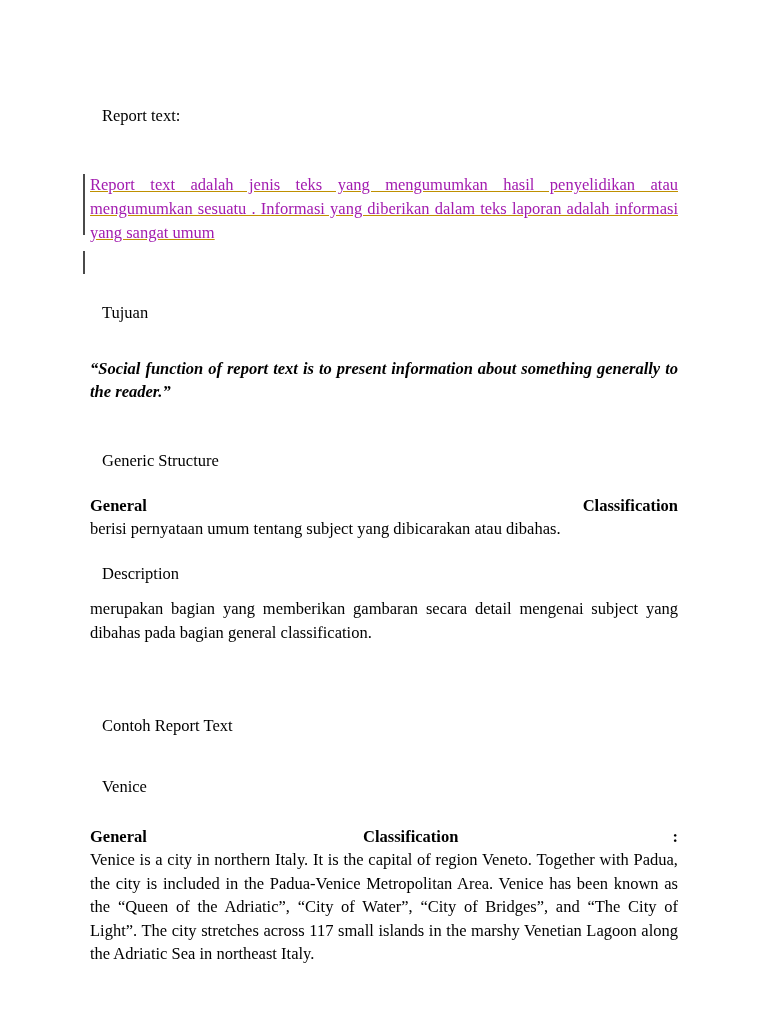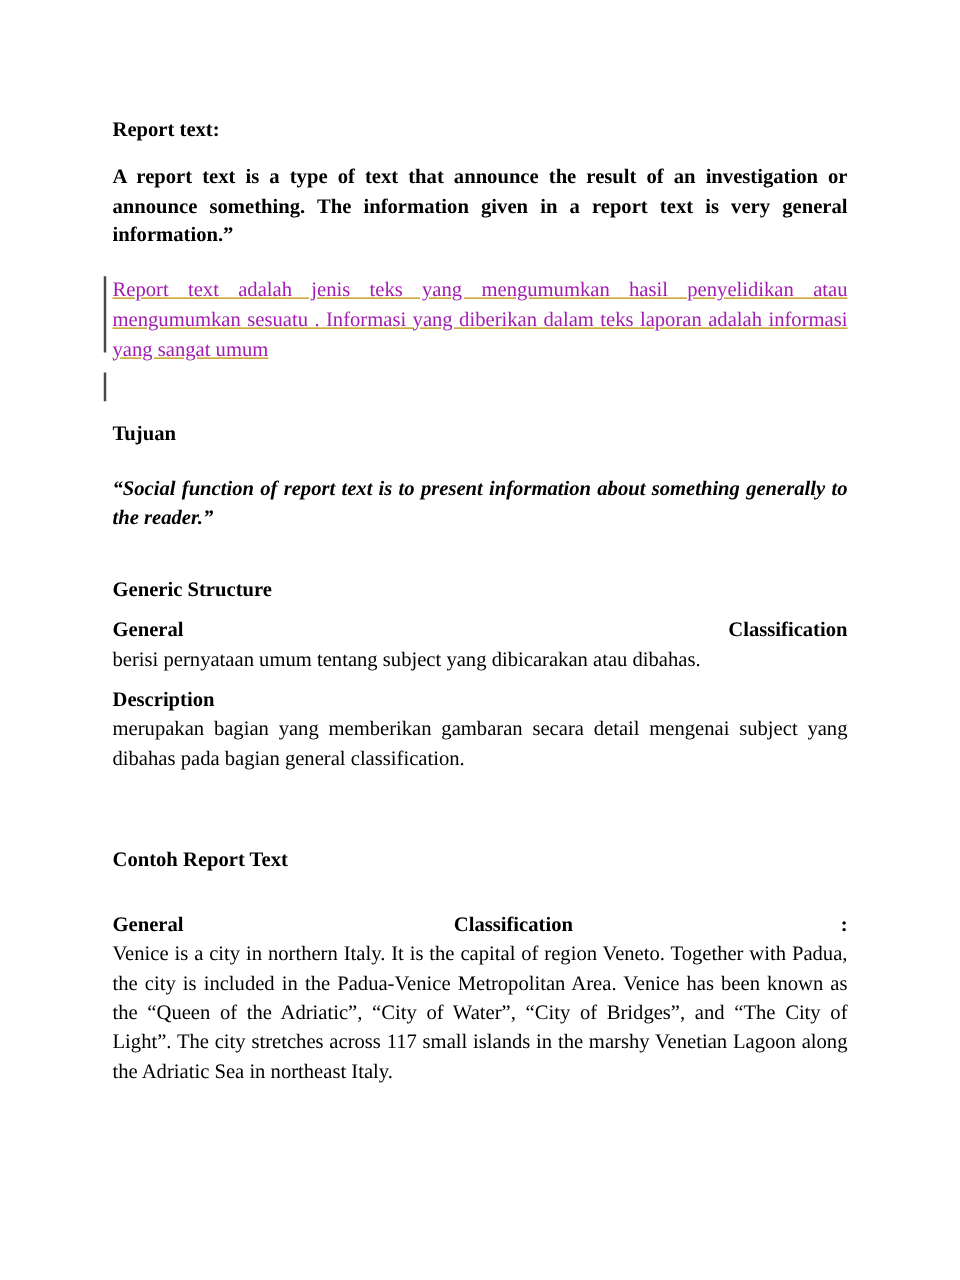--- a/index.html
+++ b/index.html
@@ -49,23 +49,23 @@
   .bold {
     font-weight: bold;
   }
   .bolditalic {
     font-weight: bold;
     font-style: italic;
   }
 
   .heading {
     font-size: 16.5px;
-    font-weight: bold;
+    font-weight: normal;
     line-height: 1.42;
-    margin: 0;
+    margin: 12px;
   }
 
   
   .sp-xs { height: 9px; }
   .sp-s  { height: 14px; }
   .sp-m  { height: 20px; }
   .sp-xl { height: 44px; }
 
   
   .tracked-wrap {
@@ -125,21 +125,20 @@
 </head>
 <body>
 
 <div class="page">
   <div class="content">
 
     <div class="heading">Report text:</div>
 
     <div class="sp-s"></div>
 
-    <p class="para bold justify-all">A report text is a type of text that announce the result of an investigation or announce something. The information given in a report text is very general information.”</p>
 
     <div class="sp-m"></div>
 
     <div class="tracked-wrap">
       <div class="change-bar b1"></div>
       <div class="change-bar b2"></div>
       <p class="tracked">Report text adalah jenis teks yang mengumumkan hasil penyelidikan atau mengumumkan sesuatu . Informasi yang diberikan dalam teks laporan adalah informasi yang sangat umum</p>
     </div>
 
     <div class="sp-xl"></div>
@@ -173,20 +172,21 @@
 
     <p class="para justify-all">merupakan bagian yang memberikan gambaran secara detail mengenai subject yang dibahas pada bagian general classification.</p>
 
     <div class="sp-xl"></div>
     <div class="sp-s"></div>
 
     <div class="heading">Contoh Report Text</div>
 
     <div class="sp-s"></div>
 
+    <div class="heading">Venice</div>
 
     <div class="sp-s"></div>
 
     <div class="tabrow three">
       <span class="t-left">General</span>
       <span class="t-mid">Classification</span>
       <span class="t-spacer"></span>
       <span class="t-right">:</span>
     </div>
 

